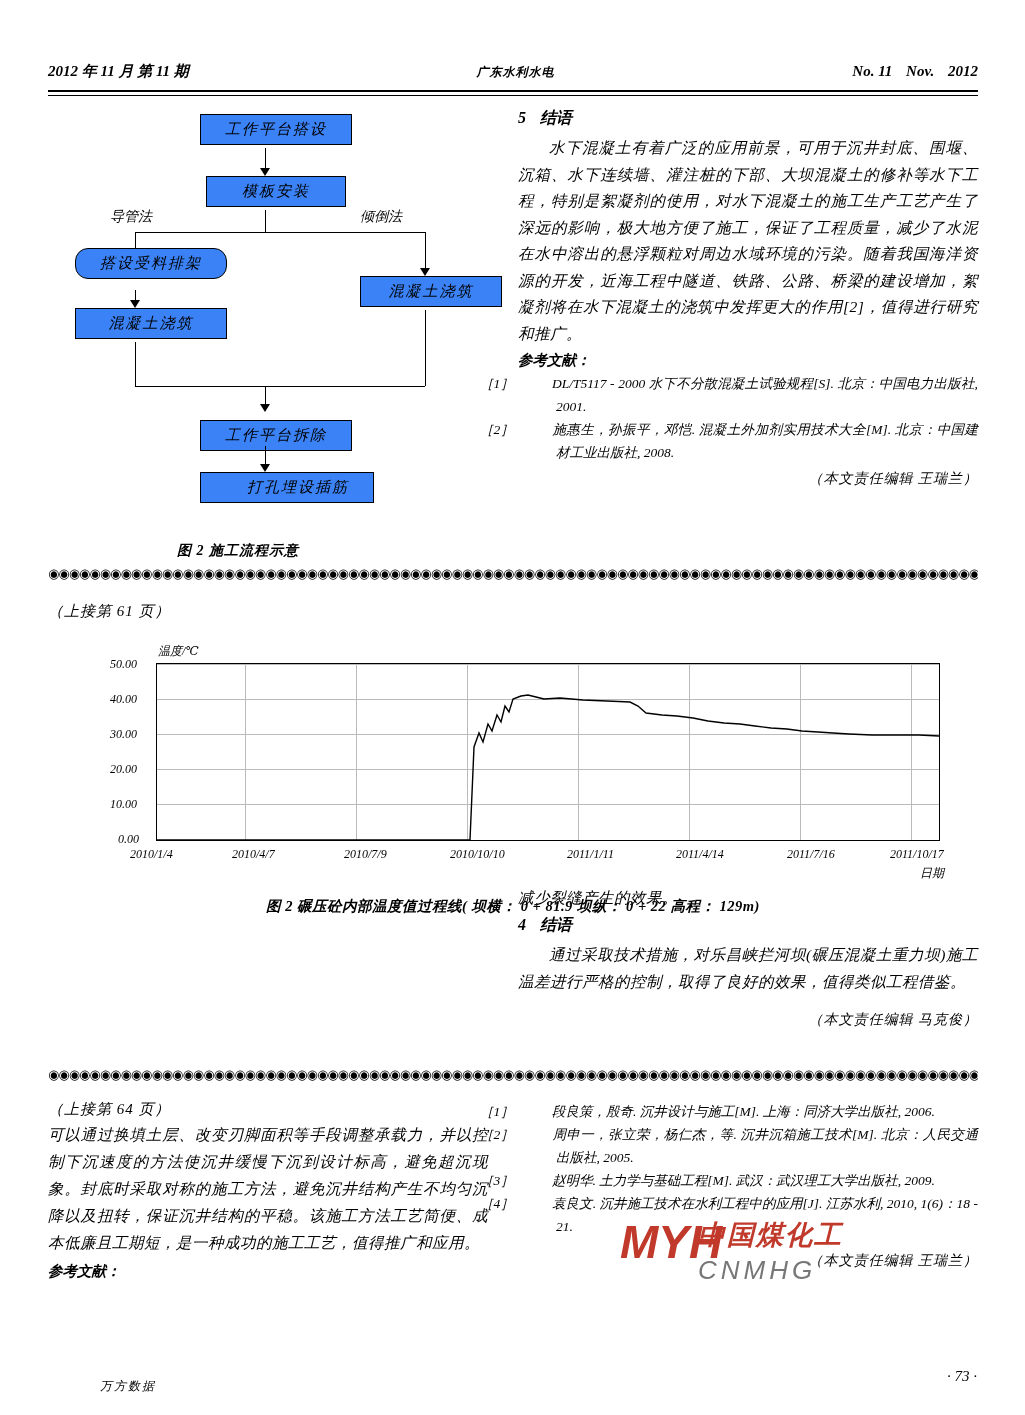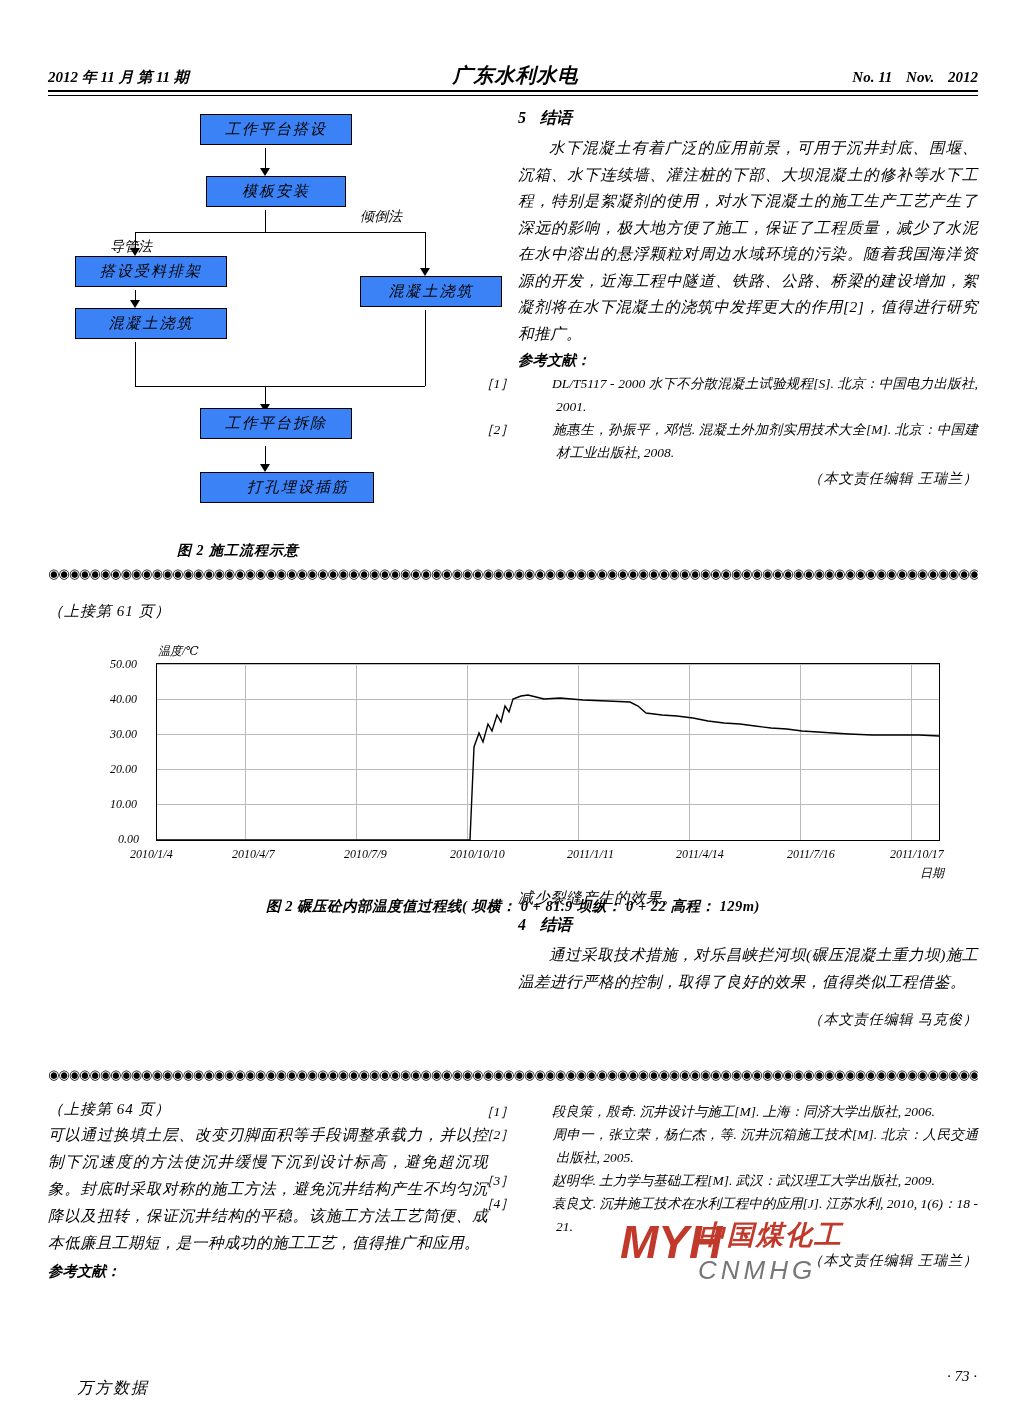--- a/index.html
+++ b/index.html
@@ -12,21 +12,21 @@
     overflow:hidden;
   }
   .page{position:relative;width:1025px;height:1415px;font-style:italic;}
 
   
   .header{
     position:absolute;left:48px;top:62px;width:930px;
     display:flex;align-items:baseline;justify-content:space-between;
     font-size:15px;font-weight:bold;
   }
-  .header .center{font-size:20px;letter-spacing:1px;}
+  .header .center{font-size:12px;letter-spacing:1px;}
   .header .right span{margin-left:10px;}
   .header-rule{
     position:absolute;left:48px;top:90px;width:930px;height:0;
     border-top:2px solid #000;border-bottom:1px solid #000;height:3px;
   }
 
   
   .col-left{position:absolute;left:48px;top:108px;width:440px;}
   .col-right{position:absolute;left:518px;top:108px;width:460px;}
 
@@ -90,21 +90,21 @@
 
   .bot-left{position:absolute;left:48px;top:1100px;width:440px;}
   .bot-right{position:absolute;left:518px;top:1100px;width:460px;}
 
   .para-noindent{
     font-size:15.5px;line-height:27px;text-align:justify;
     text-indent:0;margin:0;letter-spacing:0.5px;
   }
 
   .pagenum{position:absolute;right:48px;top:1368px;font-size:15px;}
-  .wanfang{position:absolute;left:77px;top:1378px;font-size:16px;letter-spacing:2px;}
+  .wanfang{position:absolute;left:100px;top:1378px;font-size:12px;letter-spacing:2px;}
 
   
   .wm{
     position:absolute;left:620px;top:1215px;width:230px;height:80px;
     pointer-events:none;
   }
   .wm .cn{
     position:absolute;left:78px;top:2px;font-size:27px;color:#c0392b;
     font-weight:bold;letter-spacing:2px;font-family:"Liberation Sans",sans-serif;
   }
@@ -140,40 +140,40 @@
       <div class="vline" style="left:217px;top:40px;height:22px;"></div>
       <div class="arrow-d" style="left:212px;top:60px;"></div>
 
       <div class="fbox" style="left:158px;top:68px;width:118px;">模板安装</div>
 
       <div class="vline" style="left:217px;top:102px;height:22px;"></div>
       <div class="hline" style="left:87px;top:124px;width:290px;"></div>
       <div class="vline" style="left:87px;top:124px;height:18px;"></div>
       <div class="vline" style="left:377px;top:124px;height:38px;"></div>
 
-      <div class="flabel" style="left:62px;top:100px;margin-top:30px;">导管法</div>
+      <div class="flabel" style="left:62px;top:100px;">导管法</div>
       <div class="flabel" style="left:312px;top:100px;">倾倒法</div>
 
       <div class="arrow-d" style="left:82px;top:140px;"></div>
-      <div class="fbox" style="left:27px;top:148px;width:130px;">搭设受料排架</div>
+      <div class="fbox" style="left:27px;top:140px;width:130px;border-radius:13px;">搭设受料排架</div>
 
       <div class="arrow-d" style="left:372px;top:160px;"></div>
       <div class="fbox" style="left:312px;top:168px;width:120px;">混凝土浇筑</div>
 
       <div class="vline" style="left:87px;top:182px;height:14px;"></div>
       <div class="arrow-d" style="left:82px;top:192px;"></div>
       <div class="fbox" style="left:27px;top:200px;width:130px;">混凝土浇筑</div>
 
       <div class="vline" style="left:87px;top:234px;height:44px;"></div>
       <div class="vline" style="left:377px;top:202px;height:76px;"></div>
       <div class="hline" style="left:87px;top:278px;width:290px;"></div>
       <div class="vline" style="left:217px;top:278px;height:20px;"></div>
       <div class="arrow-d" style="left:212px;top:296px;"></div>
 
-      <div class="fbox" style="left:152px;top:300px;width:130px;">工作平台拆除</div>
+      <div class="fbox" style="left:152px;top:312px;width:130px;">工作平台拆除</div>
       <div class="vline" style="left:217px;top:338px;height:20px;"></div>
       <div class="arrow-d" style="left:212px;top:356px;"></div>
 
       <div class="fbox" style="left:152px;top:364px;width:130px;padding-left:32px;">打孔埋设插筋</div>
     </div>
     <div class="fig-cap" style="margin-top:44px;margin-left:-60px;">图 2   施工流程示意</div>
   </div>
 
   <div class="col-right">
     <div class="sec-h">

